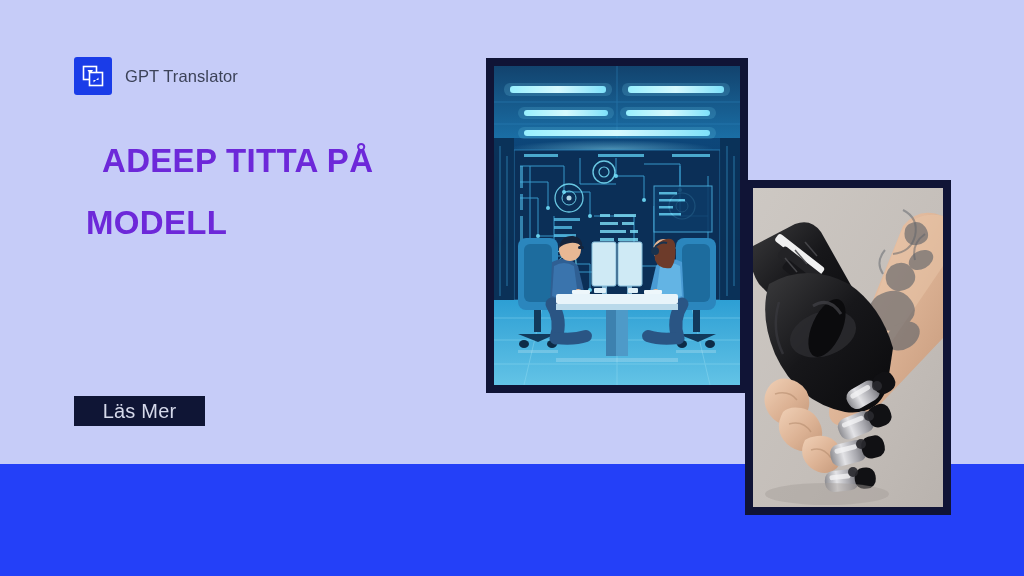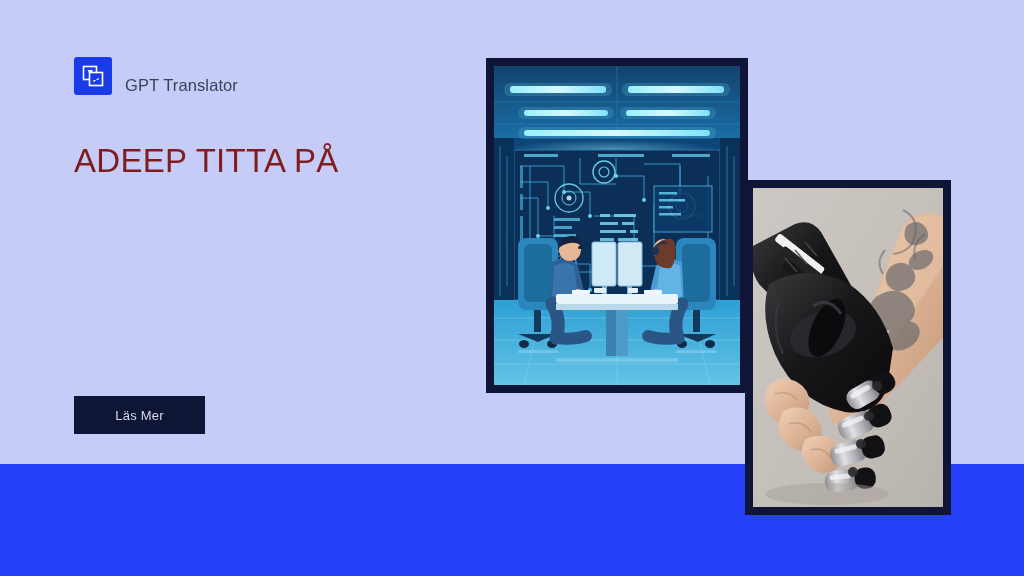--- a/index.html
+++ b/index.html
@@ -26,21 +26,21 @@
     background: #2440f8;
     z-index: 1;
   }
 
   
   #brand {
     position: absolute;
     left: 74px;
     top: 57px;
     display: flex;
-    align-items: flex-end;
+    align-items: center;
     gap: 13px;
     z-index: 5;
   }
   #brand-logo {
     width: 38px;
     height: 38px;
     background: #1a3ce8;
     border-radius: 3px;
     display: flex;
     align-items: center;
@@ -59,39 +59,40 @@
   #headline {
     position: absolute;
     left: 58px;
     top: 130px;
     width: 400px;
     z-index: 5;
   }
   .headline-line {
     font-size: 33px;
     line-height: 62px;
-    color: #7f1d1d;
+    color: #6d28d9;
     letter-spacing: 0.3px;
     white-space: nowrap;
-    font-weight: 400;
+    font-weight: 700;
+    margin-left: 28px;
   }
   .headline-line.indented { padding-left: 16px; }
 
   
   #cta-button {
     position: absolute;
     left: 74px;
     top: 396px;
     width: 131px;
-    height: 38px;
+    height: 30px;
     background: #0f1535;
     color: #d5d9ea;
     border: none;
     font-family: "Liberation Sans", sans-serif;
-    font-size: 13px;
+    font-size: 20px;
     letter-spacing: 0.2px;
     cursor: pointer;
     z-index: 5;
     display: flex;
     align-items: center;
     justify-content: center;
   }
 
   
   .photo-frame {
@@ -139,20 +140,21 @@
       <polygon points="6.5,6 12,6 9.25,10.5" fill="#ffffff"></polygon>
       <rect x="8.5" y="8.5" width="13" height="13" fill="#1a3ce8" stroke="#ffffff" stroke-width="1.6"></rect>
       <path d="M12.5 18.5 L17.5 13.5 L17.5 16 L12.5 16 Z" fill="#ffffff"></path>
     </svg>
   </span>
   <span id="brand-name">GPT Translator</span>
 </div>
 
 <div id="headline">
   <div class="headline-line indented">ADEEP TITTA PÅ</div>
+  <div class="headline-line">MODELL</div>
 </div>
 
 <button id="cta-button">Läs Mer</button>
 
 <div class="photo-frame" id="office-photo">
   <div class="photo-inner office-scene">
     <svg width="246" height="319" viewBox="0 0 246 319" preserveAspectRatio="none" aria-hidden="true">
       <defs>
         <linearGradient id="wallG" x1="0" y1="0" x2="0" y2="1">
           <stop offset="0%" stop-color="#0e4f86"></stop>

